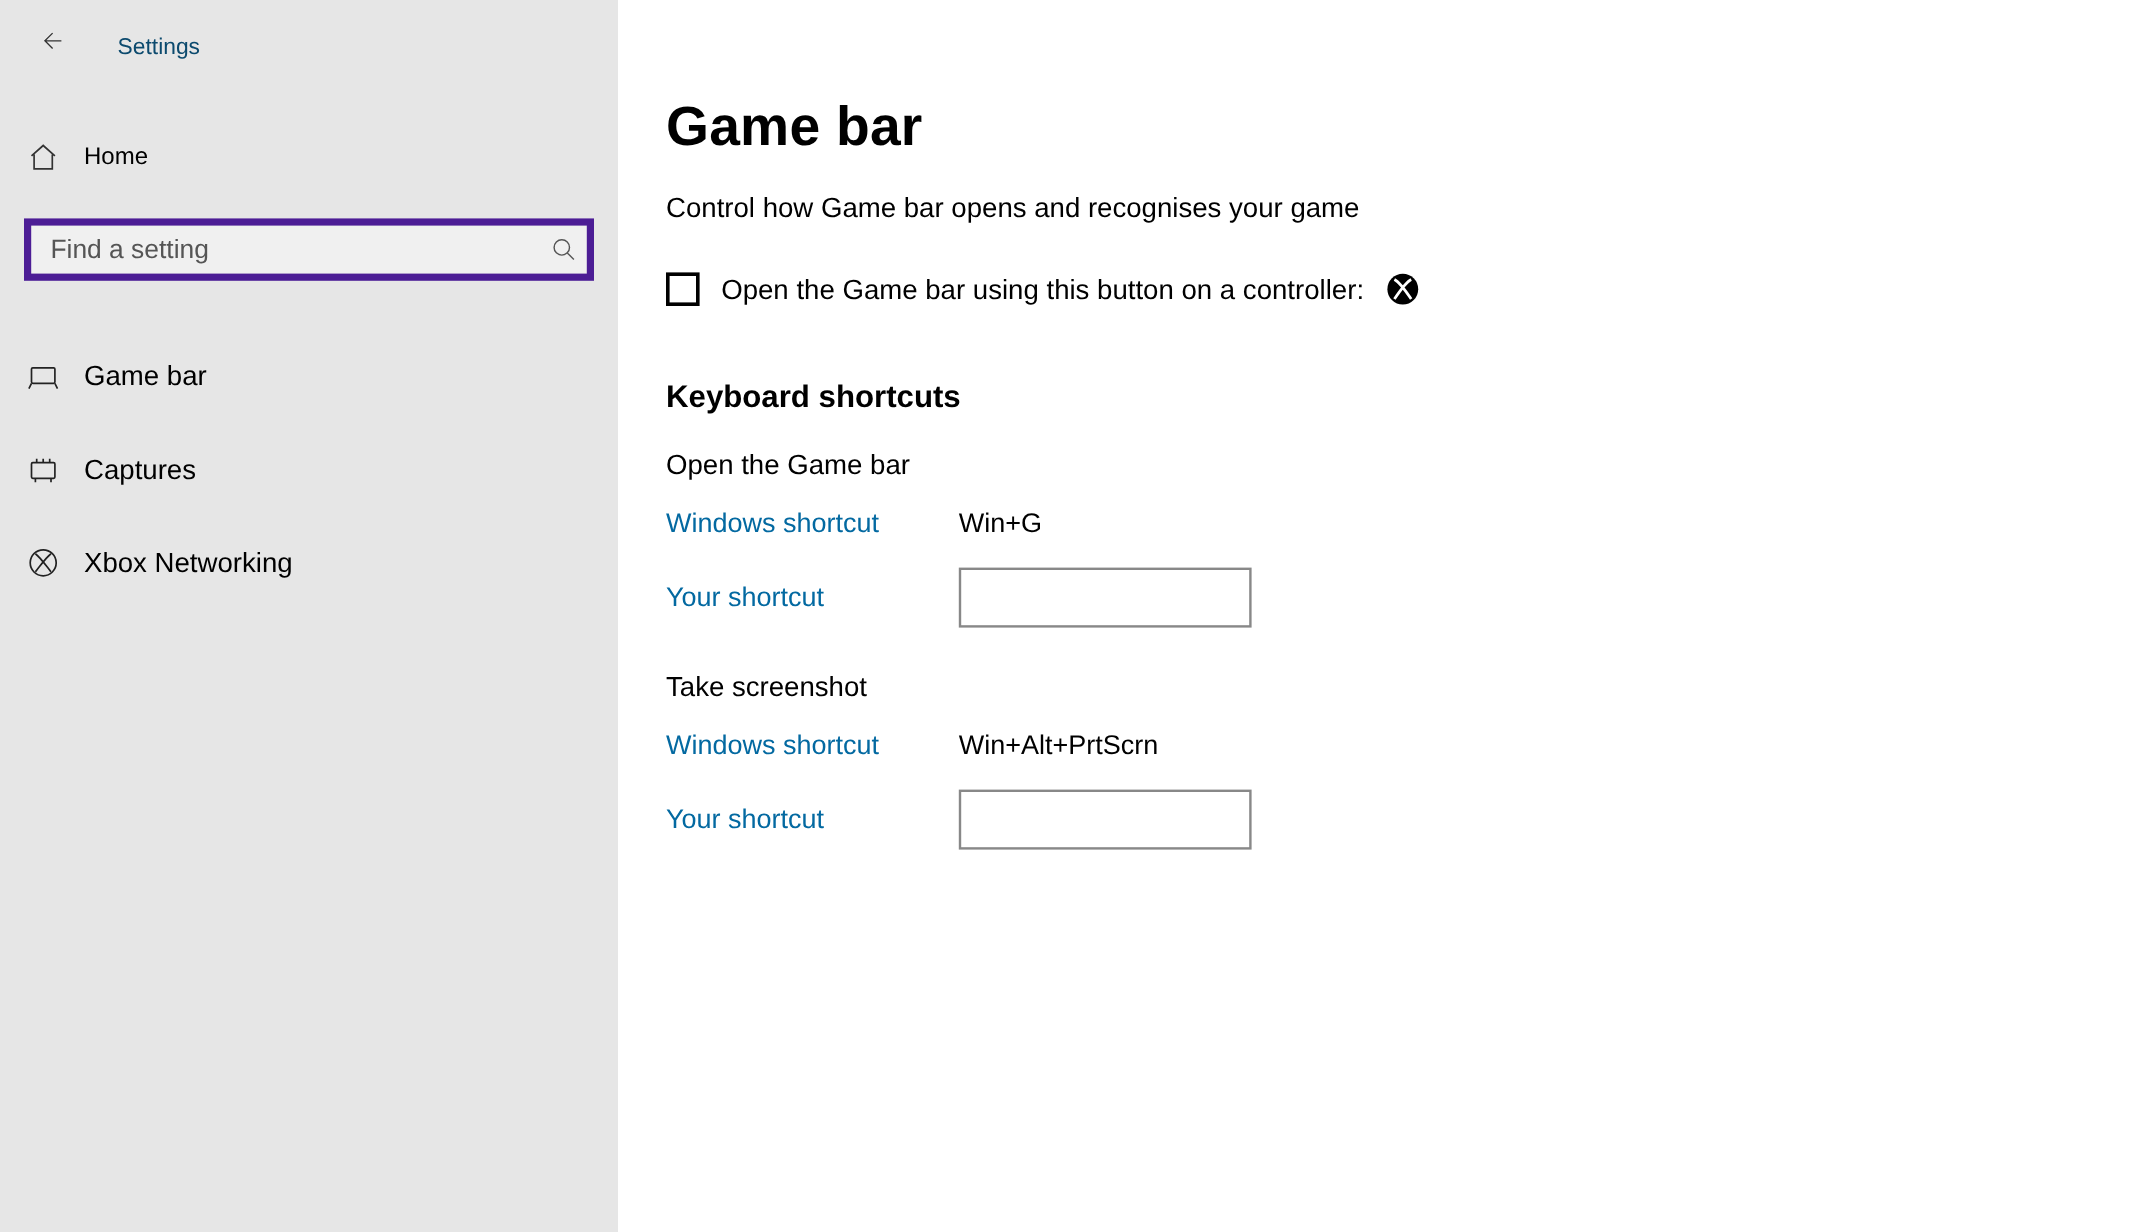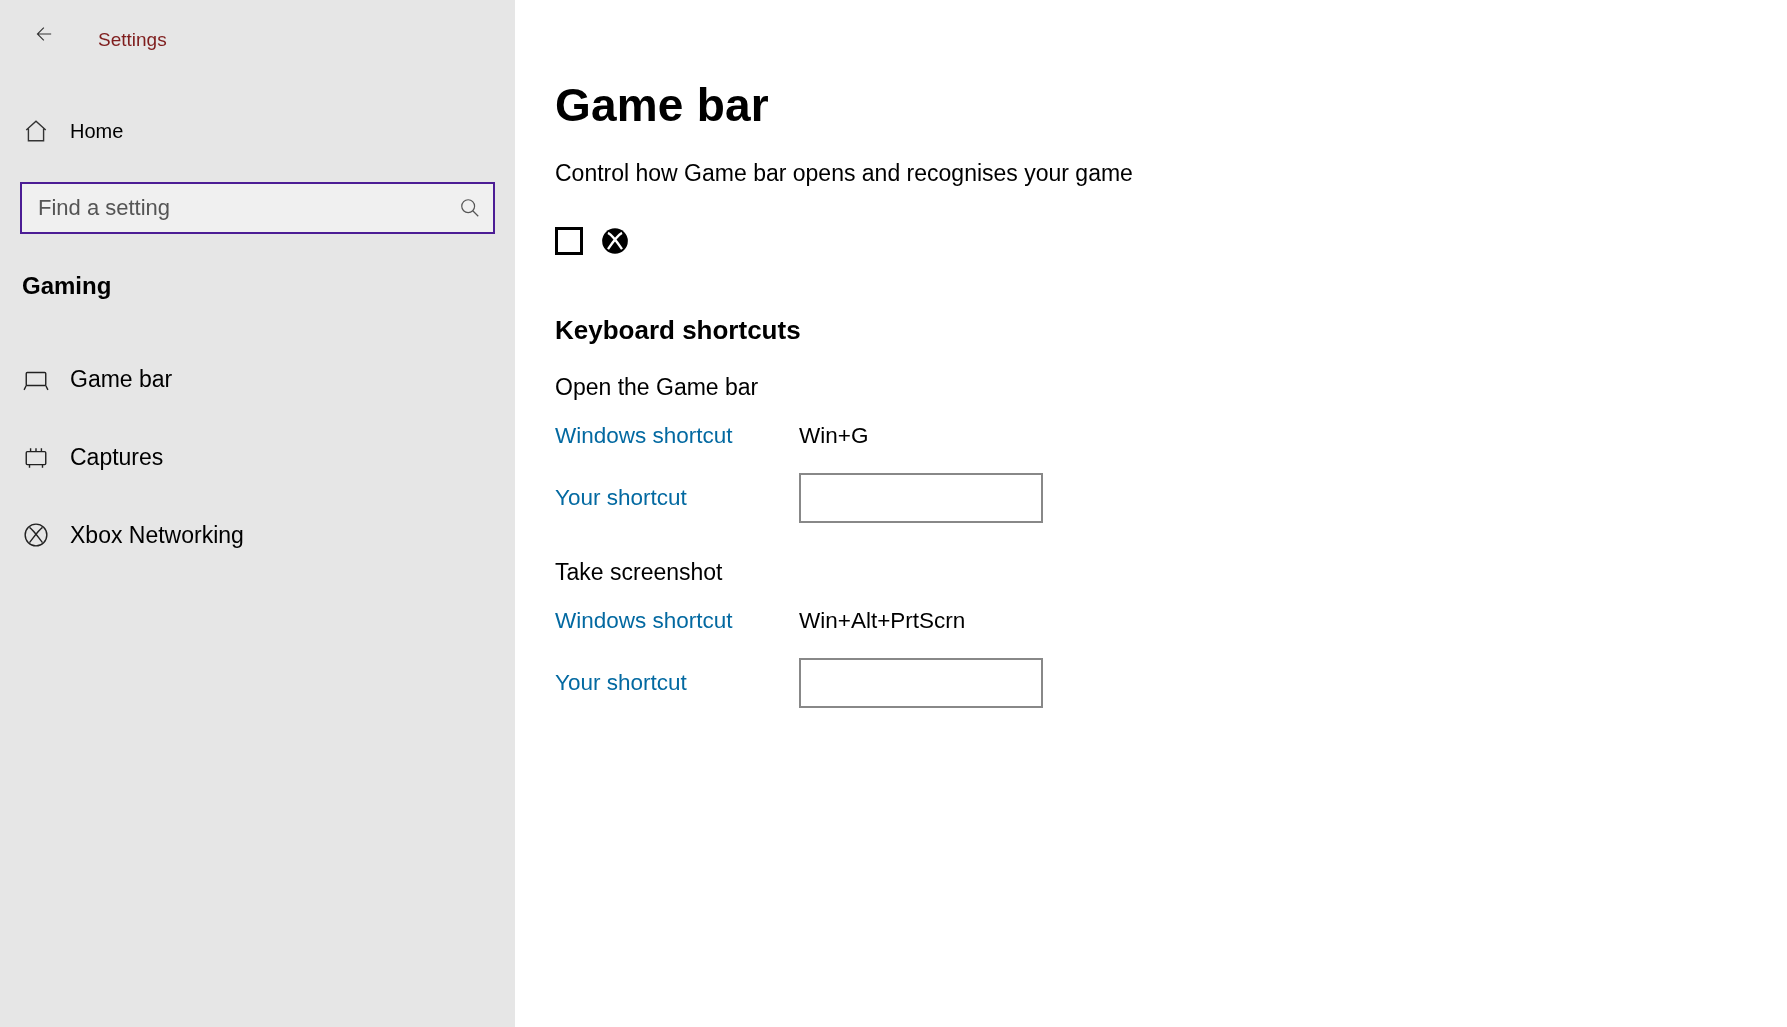--- a/index.html
+++ b/index.html
@@ -36,21 +36,21 @@
       display: flex;
       align-items: center;
       justify-content: center;
       cursor: pointer;
     }
     .back-btn svg { width: 22px; height: 22px; stroke: #333; fill: none; stroke-width: 1.2; }
     .app-title {
       font-size: 19px;
       font-weight: 400;
       margin-left: 36px;
-      color: #7f1d1d;
+      color: #0c4a6e;
       margin-top: 11px;
     }
     .home-row {
       display: flex;
       align-items: center;
       padding: 18px 0 18px 22px;
       margin-top: 42px;
       cursor: pointer;
     }
     .home-row .icon-wrap { width: 28px; display: flex; justify-content: center; }
@@ -60,21 +60,21 @@
       margin-left: 20px;
       font-weight: 400;
     }
     .search-wrap {
       margin: 20px 20px 0 20px;
       position: relative;
     }
     .search-input {
       width: 100%;
       height: 52px;
-      border: 2px solid #4c1d95;
+      border: 6px solid #4c1d95;
       background: #f0f0f0;
       font-size: 22px;
       color: #555;
       padding: 0 50px 0 16px;
       outline: none;
     }
     .search-input::placeholder { color: #555; }
     .search-icon {
       position: absolute;
       right: 14px;
@@ -234,21 +234,20 @@
   </div>
 
   <div class="search-wrap">
     <input class="search-input" type="text" placeholder="Find a setting" style="">
     <svg class="search-icon" viewBox="0 0 24 24">
         <circle cx="10" cy="10" r="7"></circle>
         <path d="M15 15 L21 21"></path>
       </svg>
   </div>
 
-  <div class="category-label">Gaming</div>
 
   <nav class="nav-list">
     <div class="nav-item">
       <span class="icon-wrap">
         <svg viewBox="0 0 24 24">
             <rect x="3" y="6" width="18" height="12" rx="1"></rect>
             <path d="M3 18 L1 22 M21 18 L23 22"></path>
           </svg>
       </span>
       <span class="label">Game bar</span>
@@ -274,20 +273,21 @@
   </nav>
 </aside>
 
 <main class="main">
   <h1 class="page-title">Game bar</h1>
   <div class="subtitle">Control how Game bar opens and recognises your game</div>
 
 
   <div class="checkbox-row">
     <div class="checkbox"></div>
+    <span>Open the Game bar using this button on a controller:</span>
     <span class="xbox-logo">
       <svg viewBox="0 0 24 24">
           <circle cx="12" cy="12" r="11" fill="#000"></circle>
           <path d="M6 5 C10 7 14 13 18 19 M18 5 C14 7 10 13 6 19" stroke="#fff" stroke-width="2" fill="none"></path>
         </svg>
     </span>
   </div>
 
   <h2 class="section-heading">Keyboard shortcuts</h2>
 

